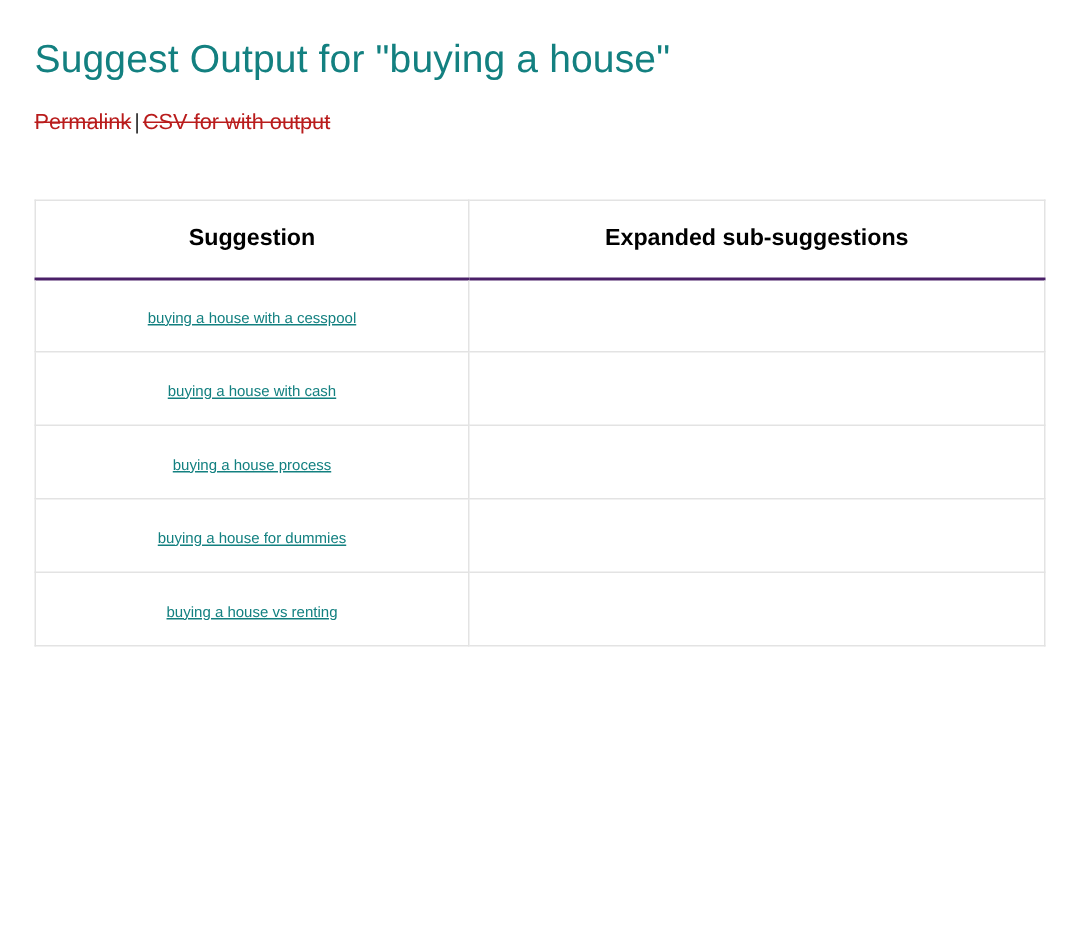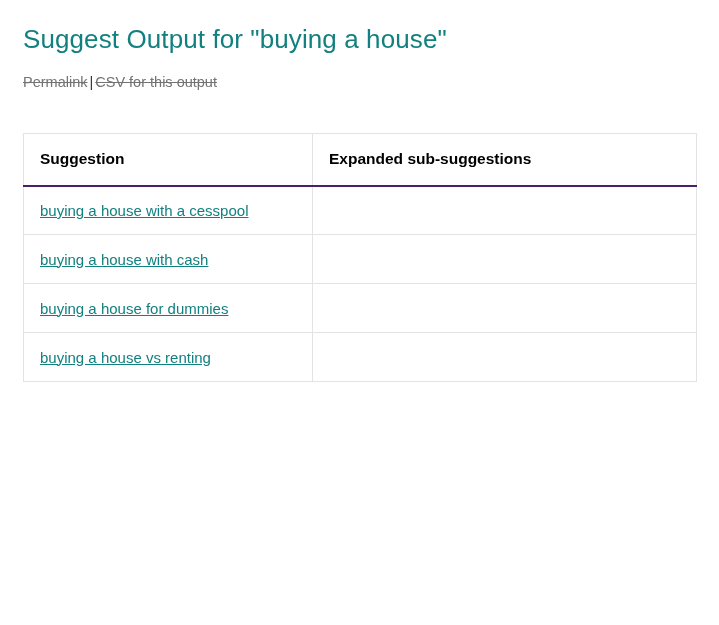--- a/index.html
+++ b/index.html
@@ -38,21 +38,21 @@
 
   .meta-links {
     position: absolute;
     left: 23px;
     top: 74px;
     font-size: 14.5px;
     color: #333333;
     white-space: nowrap;
   }
   .meta-links a {
-    color: #737373;
+    color: #b91c1c;
     text-decoration: line-through;
   }
   .meta-sep {
     color: #333333;
     padding: 0 2px;
     text-decoration: none;
   }
 
   .suggest-table {
     position: absolute;
@@ -60,21 +60,21 @@
     top: 133px;
     width: 673px;
     border-collapse: collapse;
     table-layout: fixed;
     font-size: 15px;
   }
 
   .suggest-table th,
   .suggest-table td {
     border: 1px solid #e3e3e3;
-    text-align: left;
+    text-align: center;
     vertical-align: middle;
     padding: 0 16px;
     box-sizing: border-box;
   }
 
   .suggest-table thead th {
     height: 52px;
     font-weight: bold;
     font-size: 15.5px;
     color: #000000;
@@ -86,32 +86,32 @@
     height: 49px;
     background: #ffffff;
   }
 
   .col-suggestion { width: 289px; }
   .col-expanded   { width: 384px; }
 
   .suggest-table tbody a {
     color: #138080;
     text-decoration: underline;
-    font-size: 15px;
+    font-size: 10px;
   }
 </style>
 </head>
 <body>
 
 <div class="page">
 
   <h1 class="page-title">Suggest Output for "buying a house"</h1>
 
   <div class="meta-links">
-    <a href="#">Permalink</a><span class="meta-sep">|</span><a href="#">CSV for this output</a>
+    <a href="#">Permalink</a><span class="meta-sep">|</span><a href="#">CSV for with output</a>
   </div>
 
   <table class="suggest-table">
     <colgroup>
       <col class="col-suggestion">
       <col class="col-expanded">
     </colgroup>
     <thead>
       <tr>
         <th>Suggestion</th>
@@ -121,20 +121,24 @@
     <tbody id="table-body">
         <tr>
           <td><a href="#">buying a house with a cesspool</a></td>
           <td></td>
         </tr>
         <tr>
           <td><a href="#">buying a house with cash</a></td>
           <td></td>
         </tr>
         <tr>
+          <td><a href="#">buying a house process</a></td>
+          <td></td>
+        </tr>
+        <tr>
           <td><a href="#">buying a house for dummies</a></td>
           <td></td>
         </tr>
         <tr>
           <td><a href="#">buying a house vs renting</a></td>
           <td></td>
         </tr>
       </tbody>
   </table>
 

